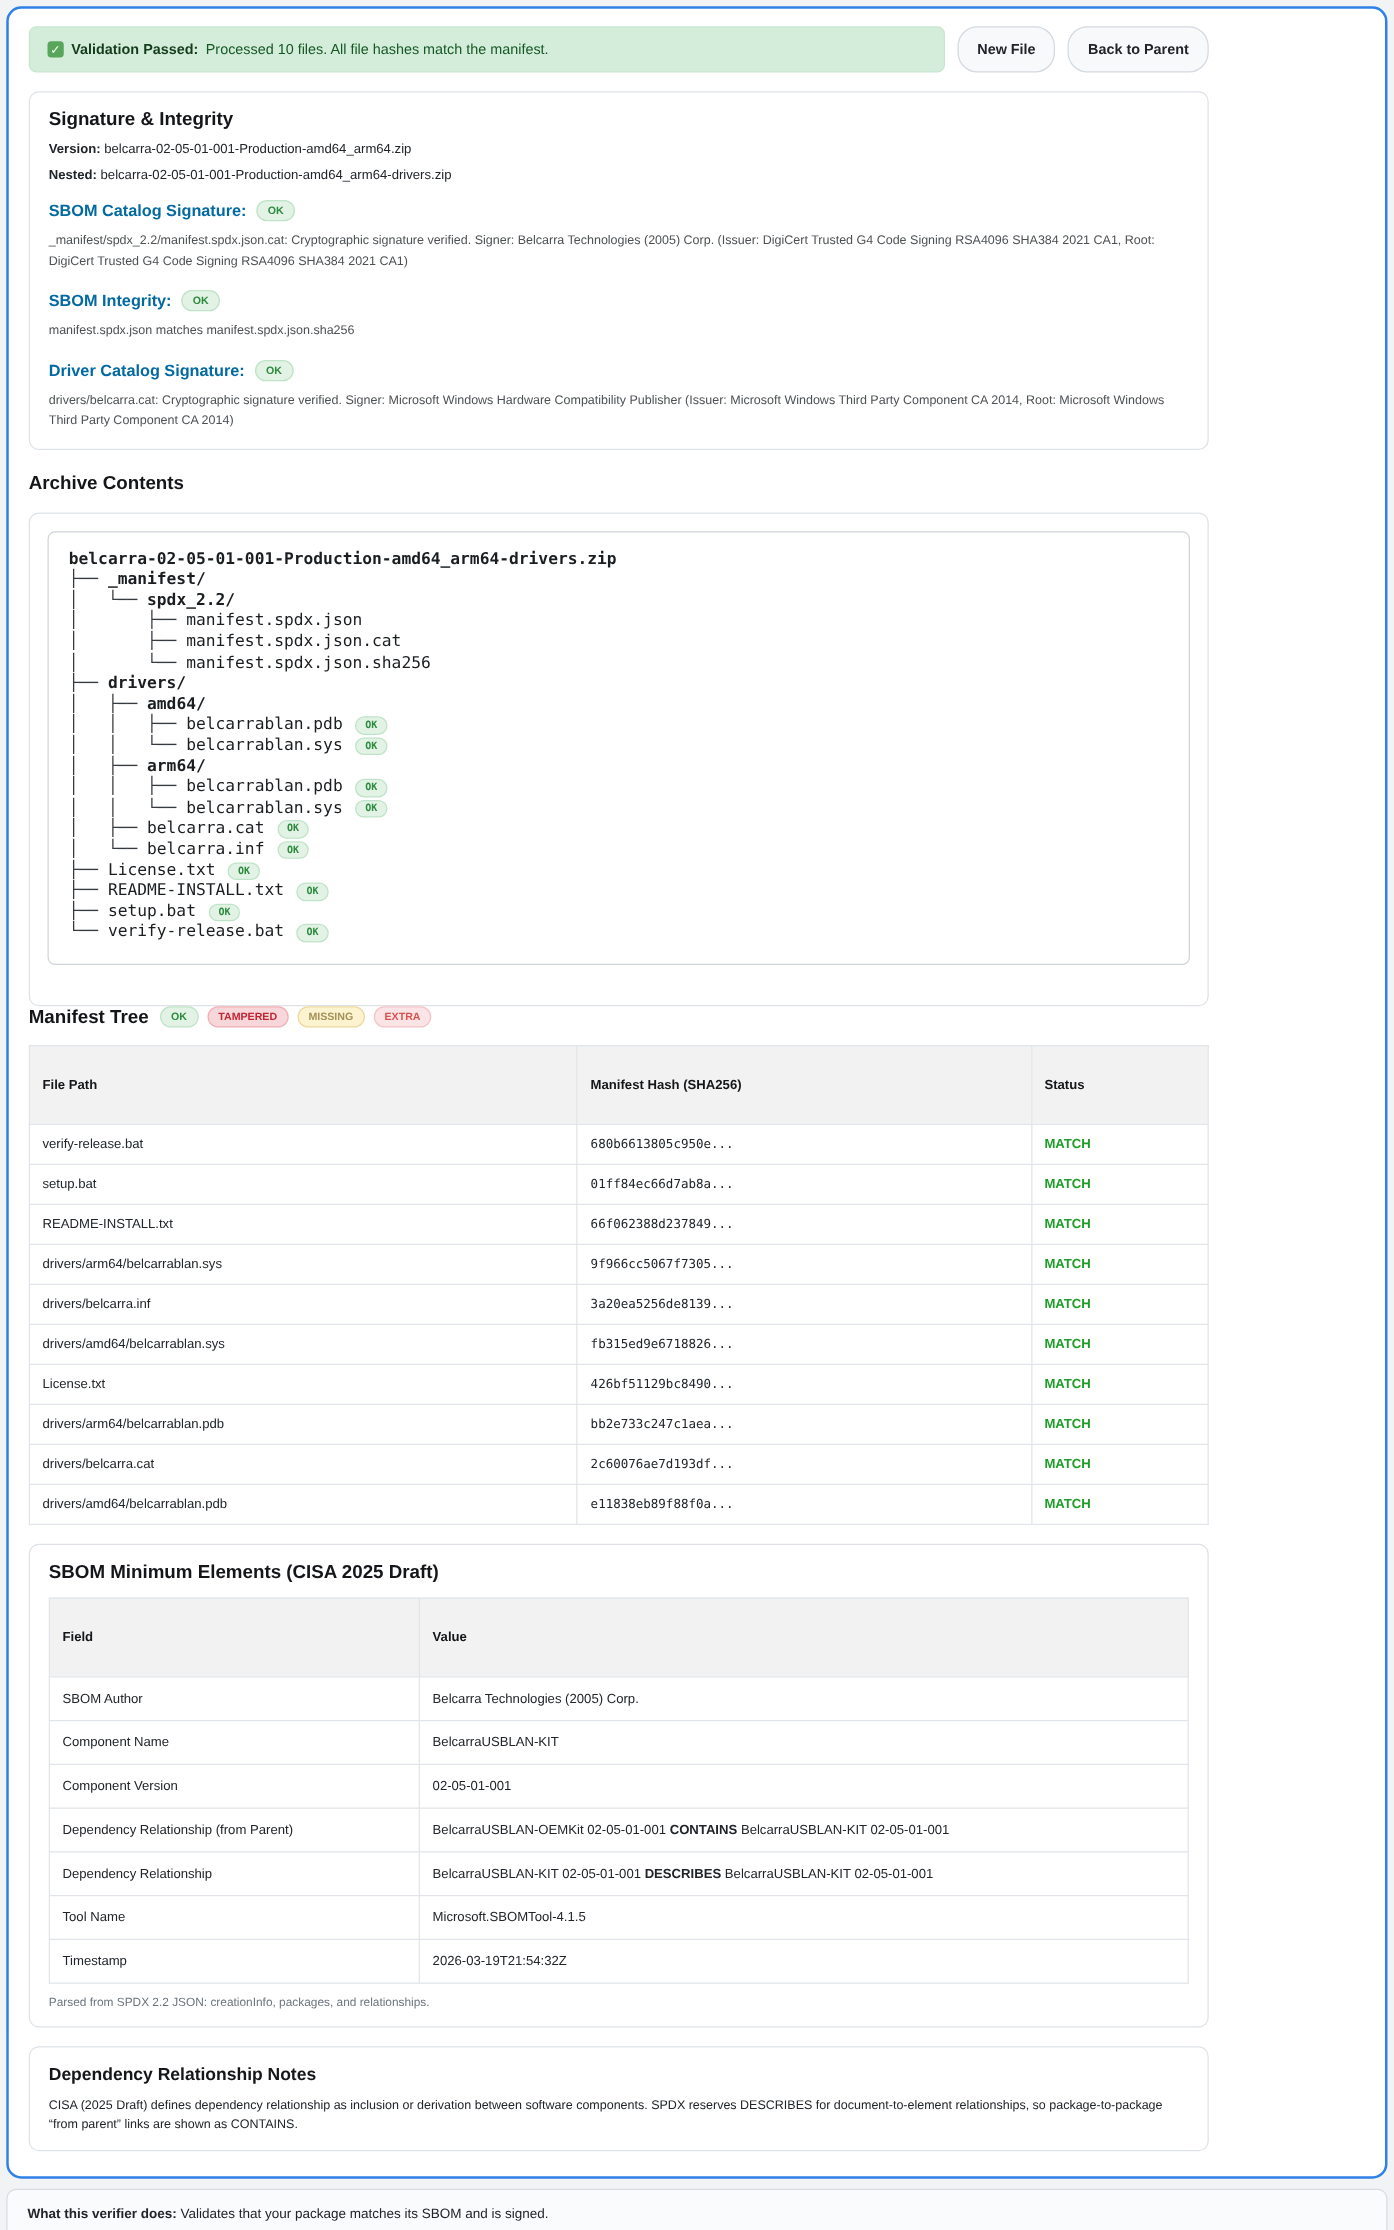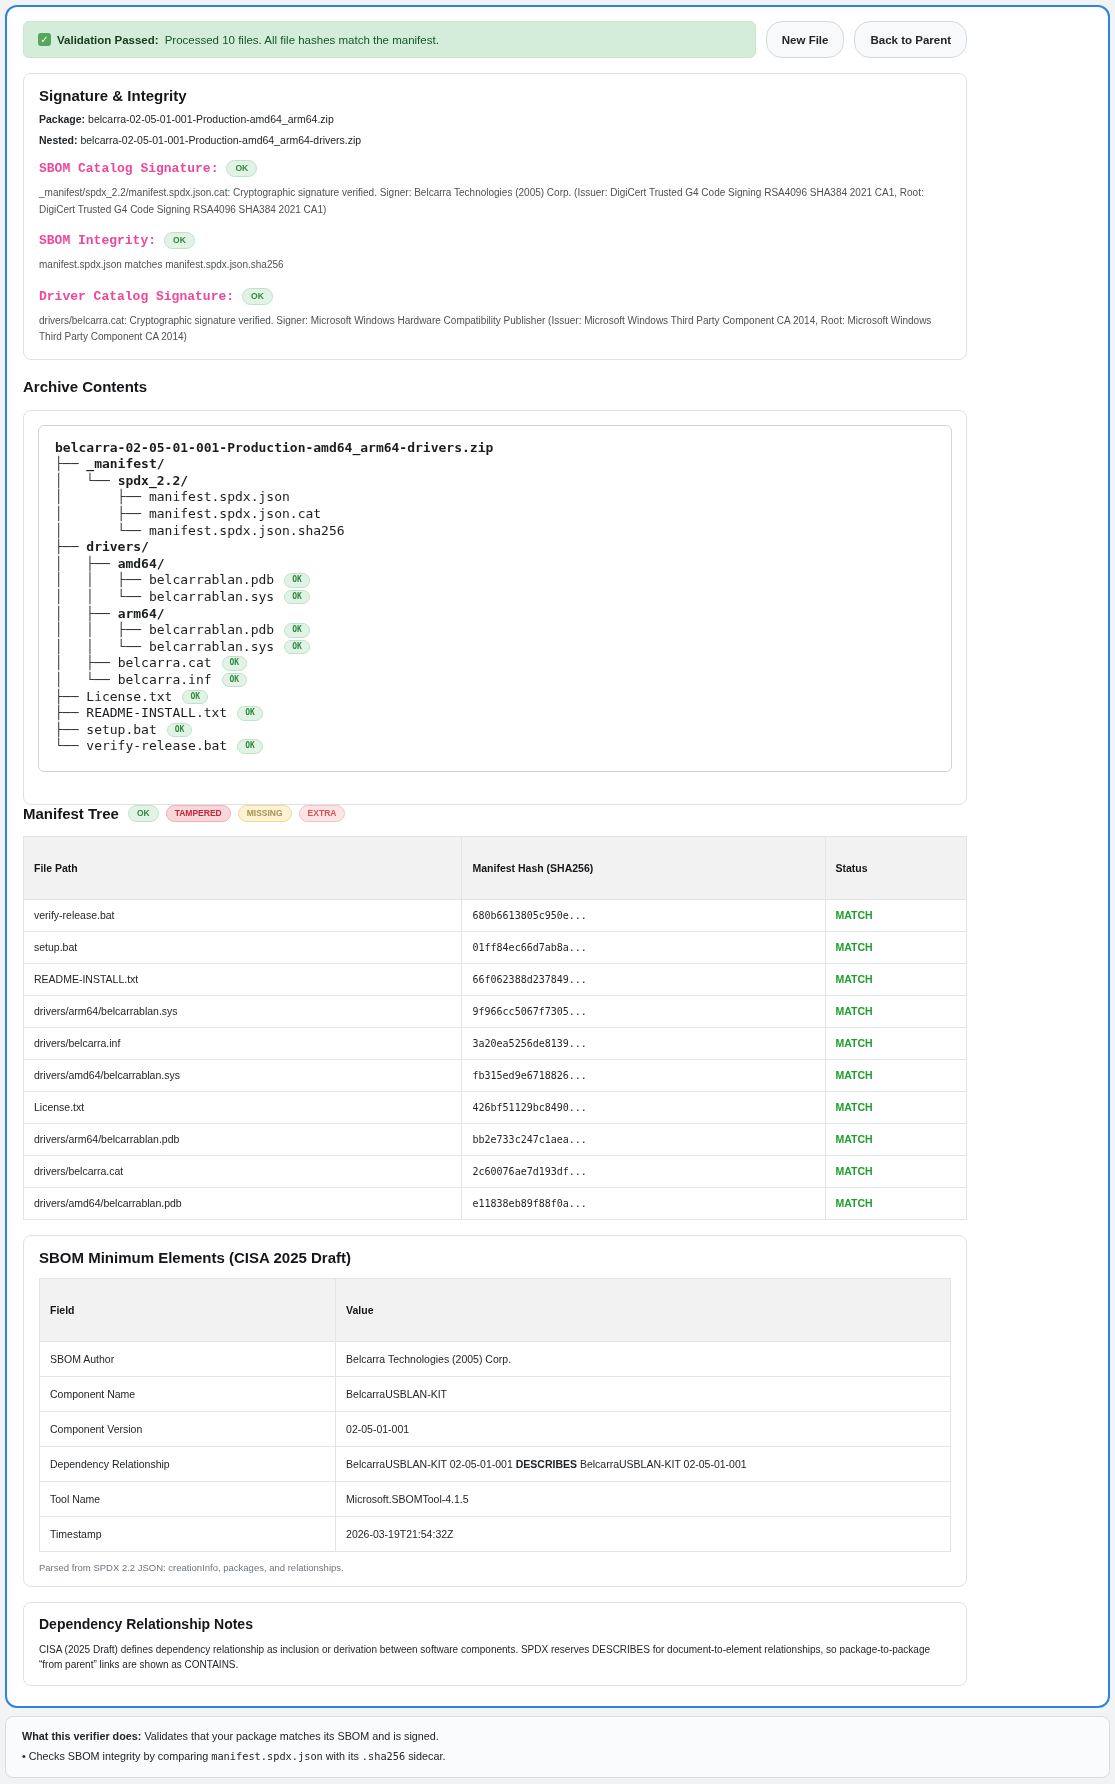--- a/index.html
+++ b/index.html
@@ -18,21 +18,21 @@
   .alert-title { font-weight:bold; color:#143c1b; }
   .btn { background:#f8f9fa; border:1px solid #d3d9df; border-radius:16px; padding:0 15px; font-size:11.5px;
          font-weight:bold; color:#212529; font-family:"Liberation Sans",sans-serif; cursor:pointer; white-space:nowrap; }
 
   
   .panel { border:1px solid #dee2e6; border-radius:8px; padding:13px 15px; margin-top:15px; background:#fff; }
   .panel h2, .sect { font-size:15px; font-weight:bold; color:#141619; }
   .kv { font-size:10.5px; margin-top:9px; color:#212529; }
   .kv strong { font-weight:bold; }
   .sig-head { margin-top:14px; display:flex; align-items:center; gap:8px; }
-  .sig-label { font-size:13px; font-weight:bold; color:#ec4899;font-family:Liberation Mono, monospace; }
+  .sig-label { font-size:13px; font-weight:bold; color:#0369a1; }
   .sig-detail { font-size:10px; color:#4d5154; margin-top:8px; line-height:1.65; }
 
   
   .badge { display:inline-block; border-radius:10px; padding:2px 8px; font-size:8.5px; font-weight:bold; line-height:1.3; }
   .b-ok       { background:#e2f3e6; color:#2d8a3e; border:1px solid #bfe3c8; }
   .b-tampered { background:#f8d7da; color:#c02634; border:1px solid #f1aeb5; }
   .b-missing  { background:#fdf3d0; color:#a6925a; border:1px solid #ecd9a0; }
   .b-extra    { background:#fbe4e6; color:#d9534f; border:1px solid #f5c2c7; }
   .badge-sm   { padding:1px 7px; font-size:8px; }
 
@@ -84,21 +84,21 @@
       <span class="check">✓</span>
       <span class="alert-title">Validation Passed:</span>
       <span class="alert-text">Processed 10 files. All file hashes match the manifest.</span>
     </div>
     <button class="btn">New File</button>
     <button class="btn">Back to Parent</button>
   </div>
 
   <section class="panel">
     <h2>Signature &amp; Integrity</h2>
-    <p class="kv"><strong>Package:</strong> <span>belcarra-02-05-01-001-Production-amd64_arm64.zip</span></p>
+    <p class="kv"><strong>Version:</strong> <span>belcarra-02-05-01-001-Production-amd64_arm64.zip</span></p>
     <p class="kv"><strong>Nested:</strong> <span>belcarra-02-05-01-001-Production-amd64_arm64-drivers.zip</span></p>
     <div>
 
         <div class="sig-item">
           <div class="sig-head">
             <span class="sig-label">SBOM Catalog Signature:</span>
             <span class="badge b-ok">OK</span>
           </div>
           <div class="sig-detail">_manifest/spdx_2.2/manifest.spdx.json.cat: Cryptographic signature verified. Signer: Belcarra Technologies (2005) Corp. (Issuer: DigiCert Trusted G4 Code Signing RSA4096 SHA384 2021 CA1, Root: DigiCert Trusted G4 Code Signing RSA4096 SHA384 2021 CA1)</div>
         </div>
@@ -348,20 +348,24 @@
           <tr>
             <td>Component Name</td>
             <td><span>BelcarraUSBLAN-KIT</span><strong></strong><span></span></td>
           </tr>
 
           <tr>
             <td>Component Version</td>
             <td><span>02-05-01-001</span><strong></strong><span></span></td>
           </tr>
 
+          <tr>
+            <td>Dependency Relationship (from Parent)</td>
+            <td><span>BelcarraUSBLAN-OEMKit 02-05-01-001 </span><strong>CONTAINS</strong><span> BelcarraUSBLAN-KIT 02-05-01-001</span></td>
+          </tr>
 
           <tr>
             <td>Dependency Relationship</td>
             <td><span>BelcarraUSBLAN-KIT 02-05-01-001 </span><strong>DESCRIBES</strong><span> BelcarraUSBLAN-KIT 02-05-01-001</span></td>
           </tr>
 
           <tr>
             <td>Tool Name</td>
             <td><span>Microsoft.SBOMTool-4.1.5</span><strong></strong><span></span></td>
           </tr>

